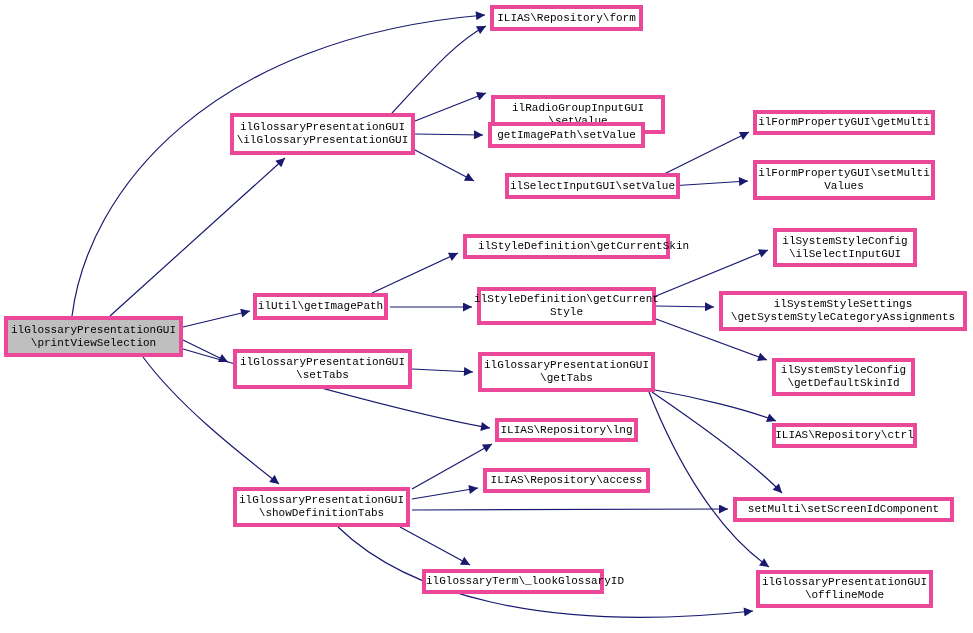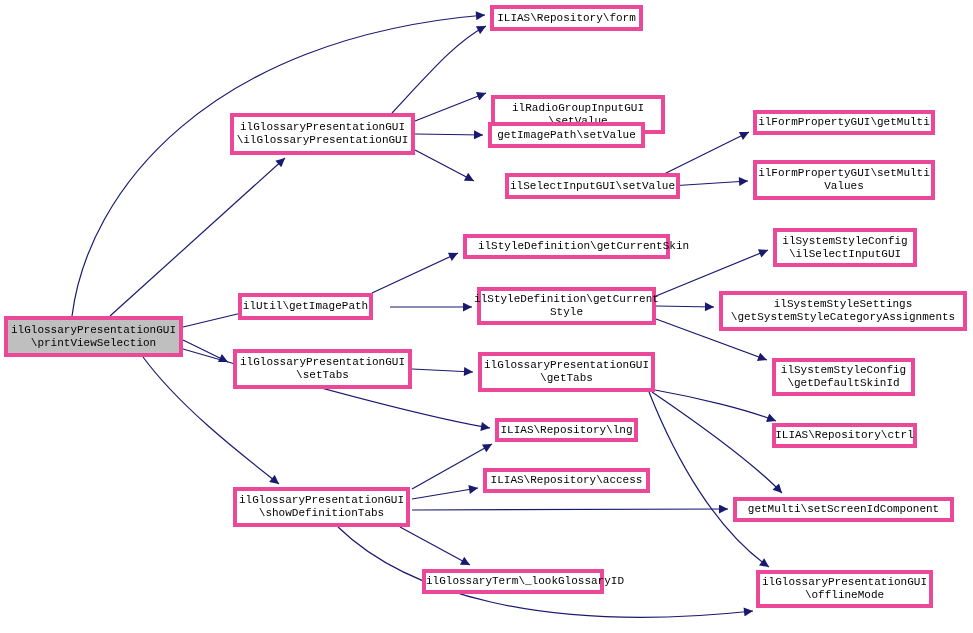--- a/index.html
+++ b/index.html
@@ -83,21 +83,21 @@
       <div class="node" style="left: 753px; top: 110px; width: 182px; height: 25px;">
         <span>ilFormPropertyGUI\getMulti</span>
       </div>
       <div class="node" style="left: 753px; top: 160px; width: 182px; height: 40px;">
         <span>ilFormPropertyGUI\setMulti</span>
         <span>Values</span>
       </div>
       <div class="node" style="left: 463px; top: 234px; width: 207px; height: 25px; padding-left: 34px;">
         <span>ilStyleDefinition\getCurrentSkin</span>
       </div>
-      <div class="node" style="left: 238px; top: 293px; width: 135px; height: 27px; text-align: center;">
+      <div class="node" style="left: 253px; top: 293px; width: 135px; height: 27px; text-align: center;">
         <span>ilUtil\getImagePath</span>
       </div>
       <div class="node" style="left: 477px; top: 287px; width: 179px; height: 38px;">
         <span>ilStyleDefinition\getCurrent</span>
         <span>Style</span>
       </div>
       <div class="node" style="left: 773px; top: 228px; width: 144px; height: 39px;">
         <span>ilSystemStyleConfig</span>
         <span>\ilSelectInputGUI</span>
       </div>
@@ -116,21 +116,21 @@
       <div class="node" style="left: 772px; top: 423px; width: 145px; height: 25px;">
         <span>ILIAS\Repository\ctrl</span>
       </div>
       <div class="node" style="left: 495px; top: 418px; width: 143px; height: 24px;">
         <span>ILIAS\Repository\lng</span>
       </div>
       <div class="node" style="left: 483px; top: 468px; width: 167px; height: 25px;">
         <span>ILIAS\Repository\access</span>
       </div>
       <div class="node" style="left: 733px; top: 497px; width: 221px; height: 25px;">
-        <span>getMulti\setScreenIdComponent</span>
+        <span>setMulti\setScreenIdComponent</span>
       </div>
       <div class="node" style="left: 233px; top: 349px; width: 179px; height: 40px;">
         <span>ilGlossaryPresentationGUI</span>
         <span>\setTabs</span>
       </div>
       <div class="node" style="left: 233px; top: 487px; width: 177px; height: 40px;">
         <span>ilGlossaryPresentationGUI</span>
         <span>\showDefinitionTabs</span>
       </div>
       <div class="node" style="left: 422px; top: 569px; width: 182px; height: 25px; padding-left: 24px;">

